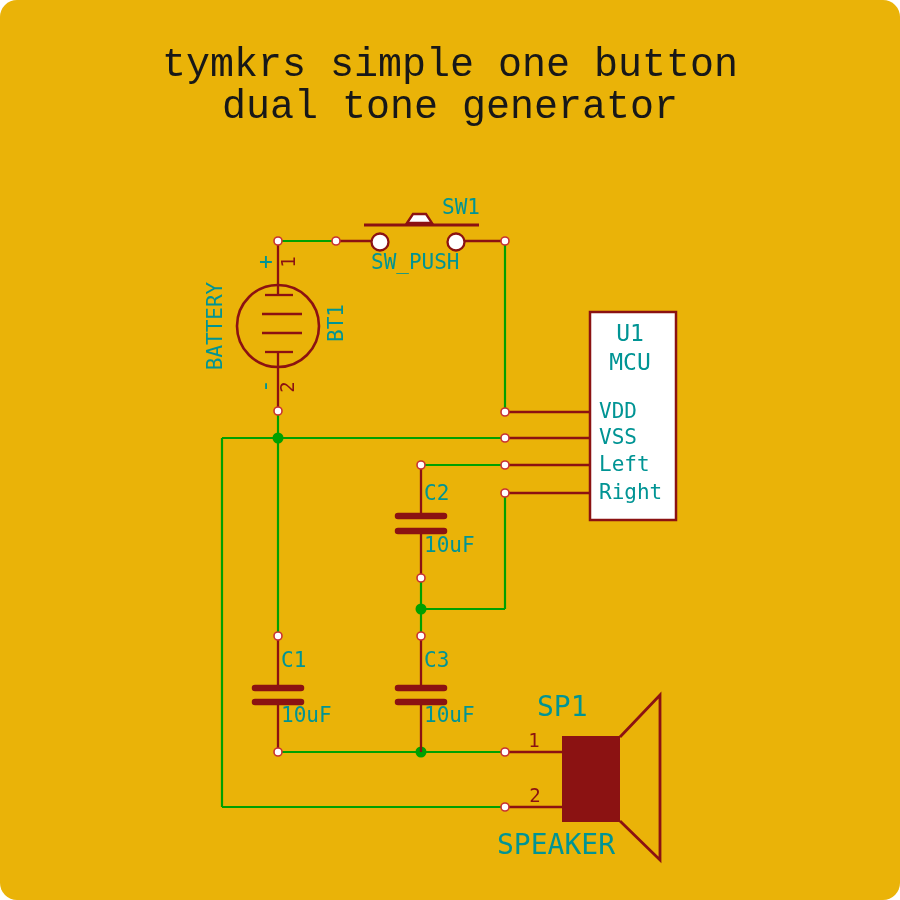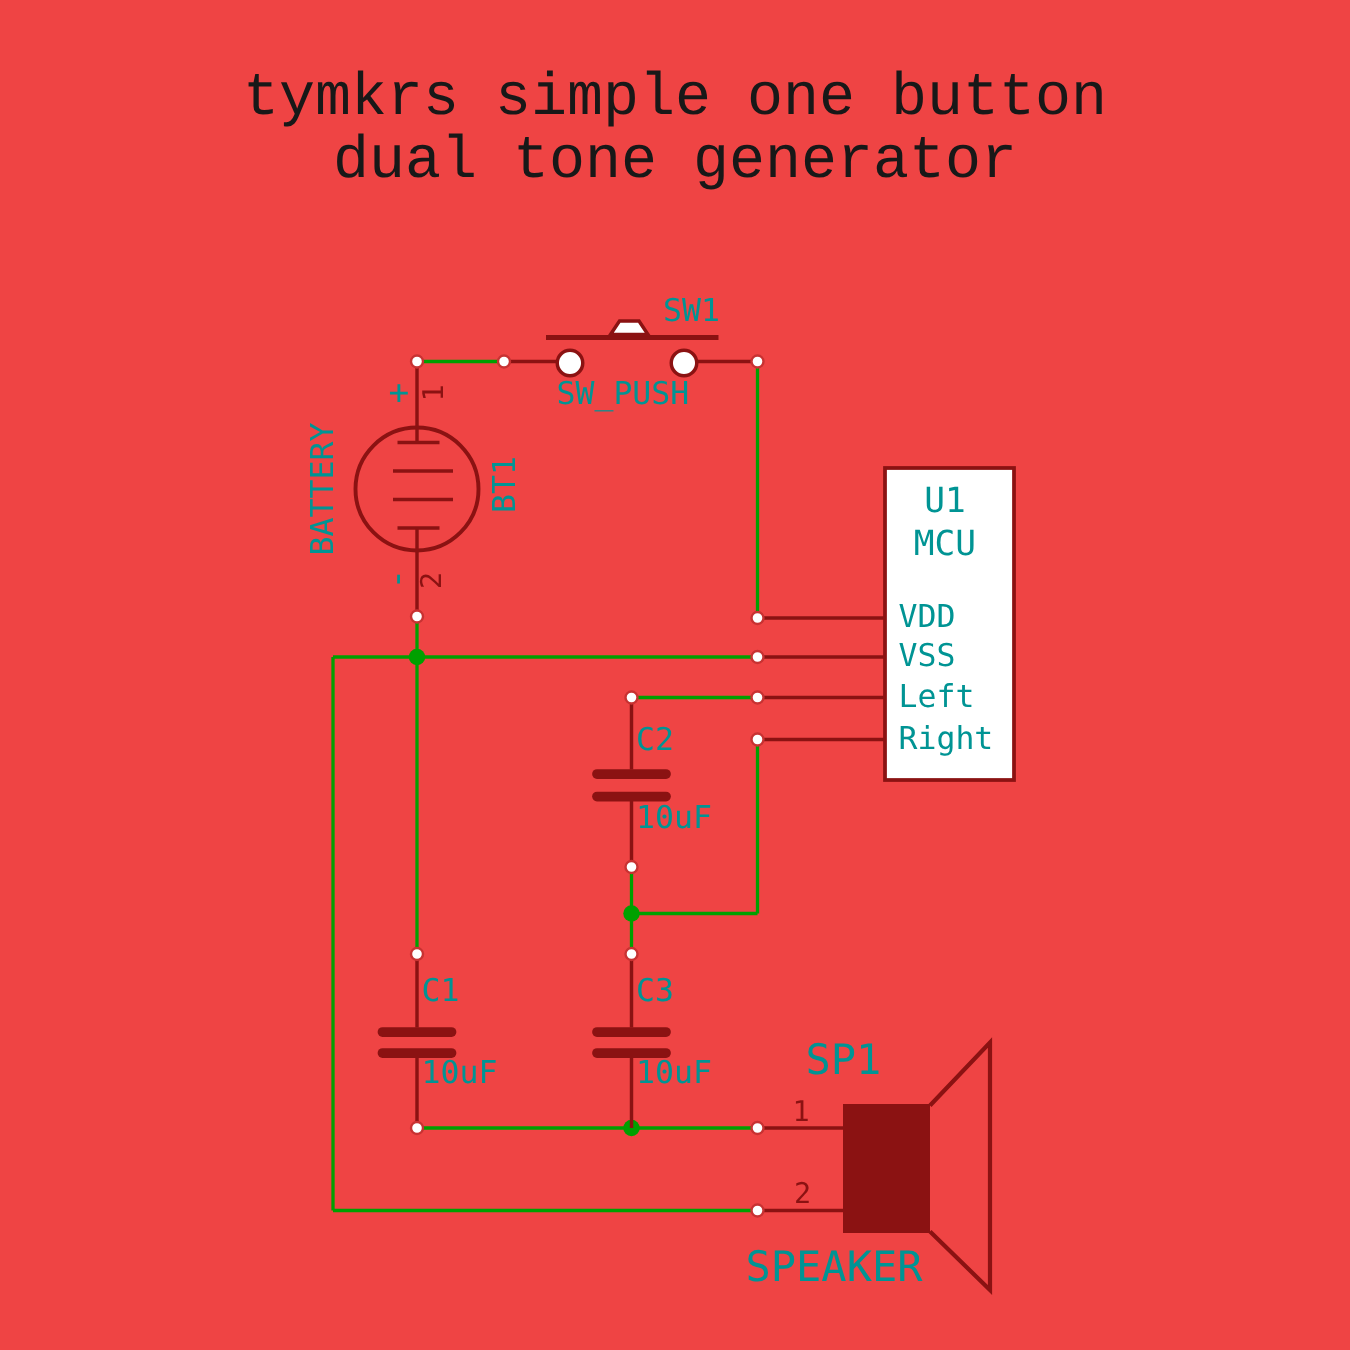--- a/index.html
+++ b/index.html
@@ -4,22 +4,23 @@
 <style>
   html, body {
     margin: 0;
     padding: 0;
     background: #ffffff;
   }
   .canvas-wrap {
     width: 900px;
     height: 900px;
     position: relative;
-    background: #ef4444;
+    background: #eab308;
     overflow: hidden;
+    border-radius: 17px;
   }
   svg { display: block; }
 
   .title-text {
     font-family: "Liberation Mono", monospace;
     font-size: 40px;
     fill: #181818;
   }
   .lbl {
     font-family: "DejaVu Sans Mono", monospace;

